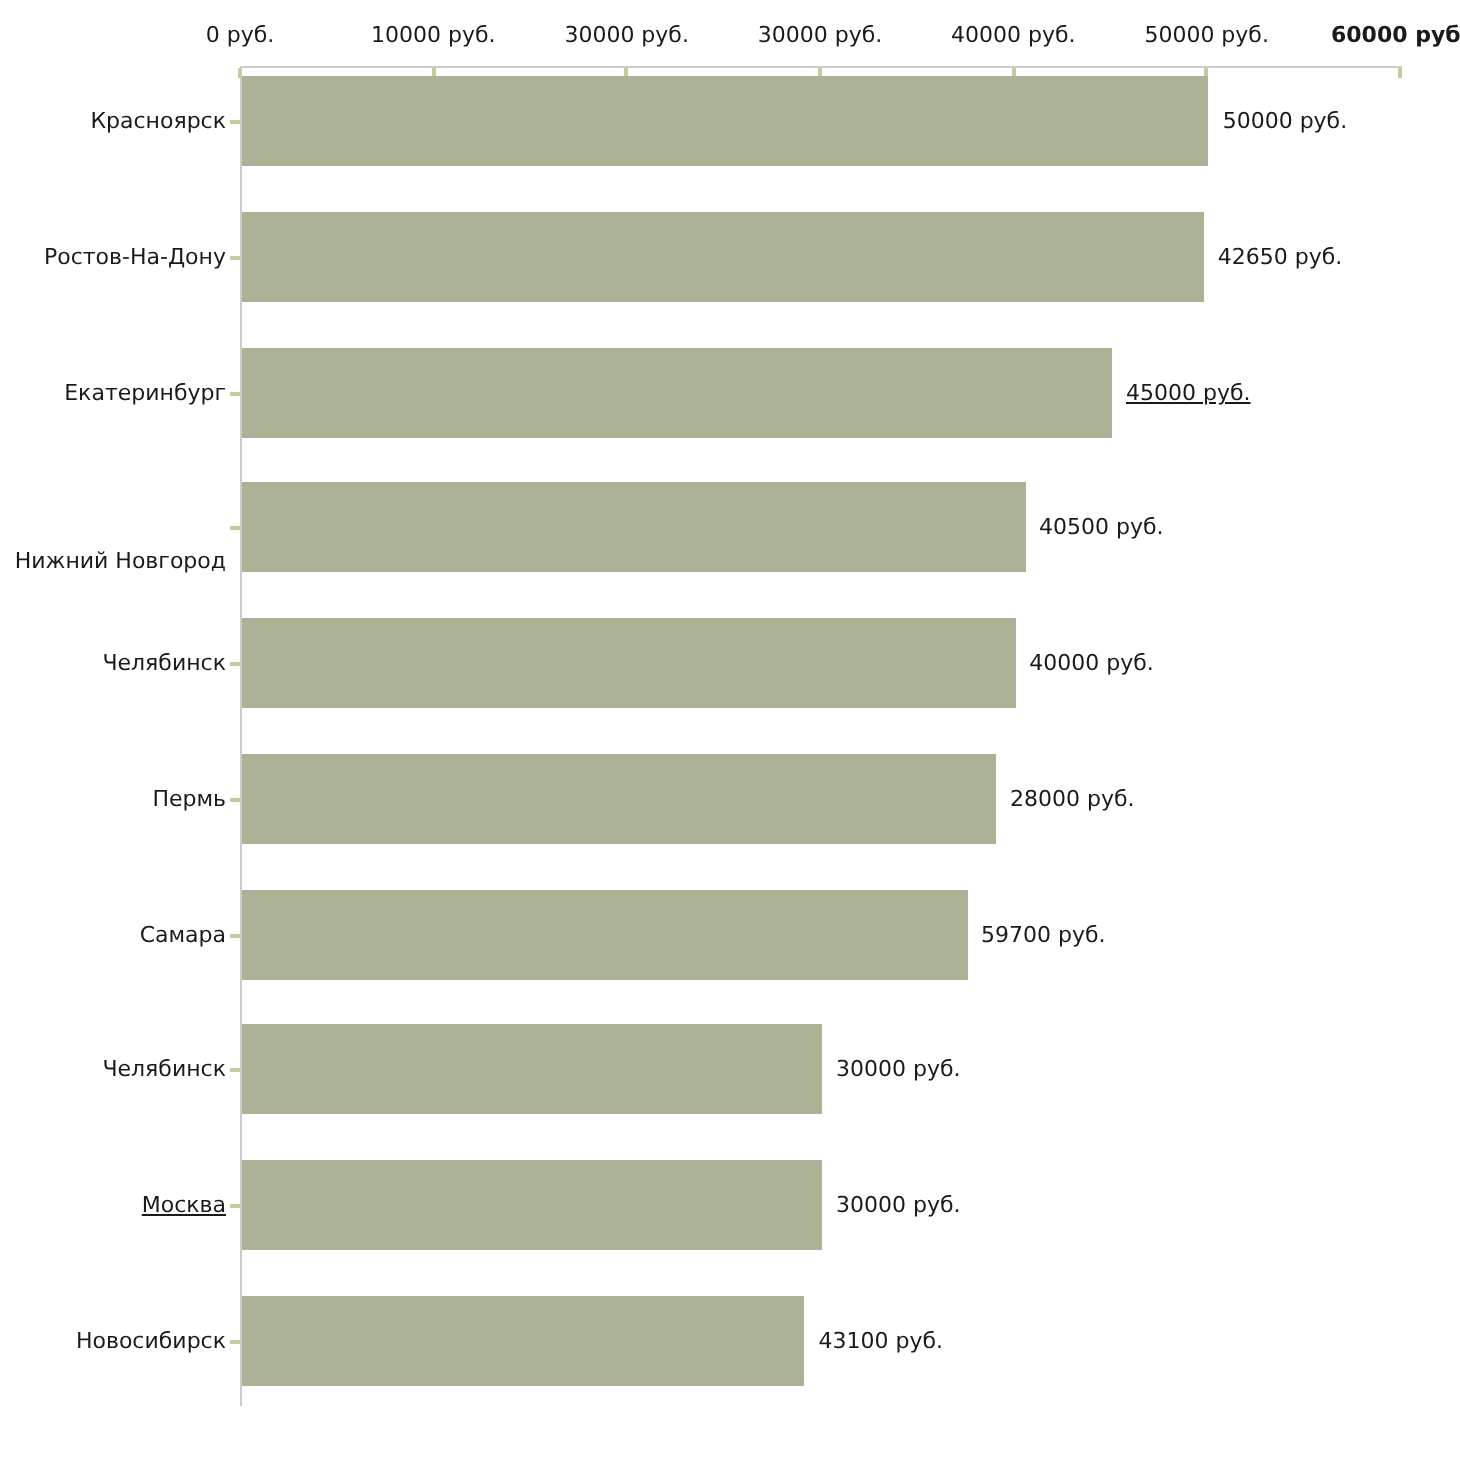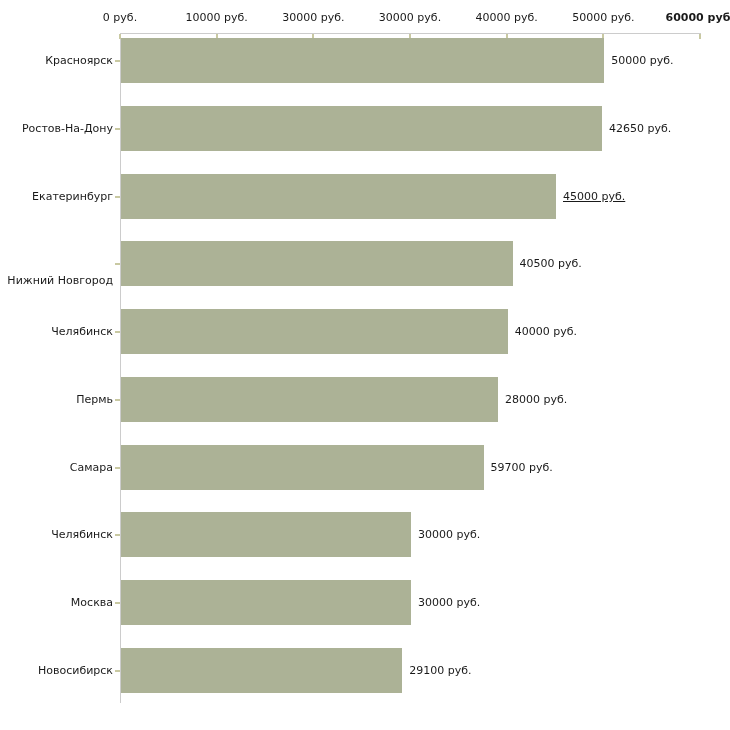--- a/index.html
+++ b/index.html
@@ -106,22 +106,22 @@
       <div class="bar" style="left: 121px; top: 377px; width: 377px; background: rgb(172, 178, 150);"></div>
       <div class="val-label" style="left: 505px; top: 393px;">28000 руб.</div>
       <div class="cat-label" style="top: 461px;">Самара</div>
       <div class="y-tick" style="left: 115px; top: 466.5px; background: rgb(201, 201, 162);"></div>
       <div class="bar" style="left: 121px; top: 445px; width: 362.5px; background: rgb(172, 178, 150);"></div>
       <div class="val-label" style="left: 490.5px; top: 461px;">59700 руб.</div>
       <div class="cat-label" style="top: 528px;">Челябинск</div>
       <div class="y-tick" style="left: 115px; top: 533.5px; background: rgb(201, 201, 162);"></div>
       <div class="bar" style="left: 121px; top: 512px; width: 290px; background: rgb(172, 178, 150);"></div>
       <div class="val-label" style="left: 418px; top: 528px;">30000 руб.</div>
-      <div class="cat-label" style="top: 596px;">Москва</div>
+      <div class="cat-label" style="top: 596px; text-decoration: underline;">Москва</div>
       <div class="y-tick" style="left: 115px; top: 601.5px; background: rgb(201, 201, 162);"></div>
       <div class="bar" style="left: 121px; top: 580px; width: 290px; background: rgb(172, 178, 150);"></div>
       <div class="val-label" style="left: 418px; top: 596px;">30000 руб.</div>
       <div class="cat-label" style="top: 664px;">Новосибирск</div>
       <div class="y-tick" style="left: 115px; top: 669.5px; background: rgb(201, 201, 162);"></div>
       <div class="bar" style="left: 121px; top: 648px; width: 281.3px; background: rgb(172, 178, 150);"></div>
-      <div class="val-label" style="left: 409.3px; top: 664px;">29100 руб.</div>
+      <div class="val-label" style="left: 409.3px; top: 664px;">43100 руб.</div>
     </div>
 </div>
 
 </body></html>

